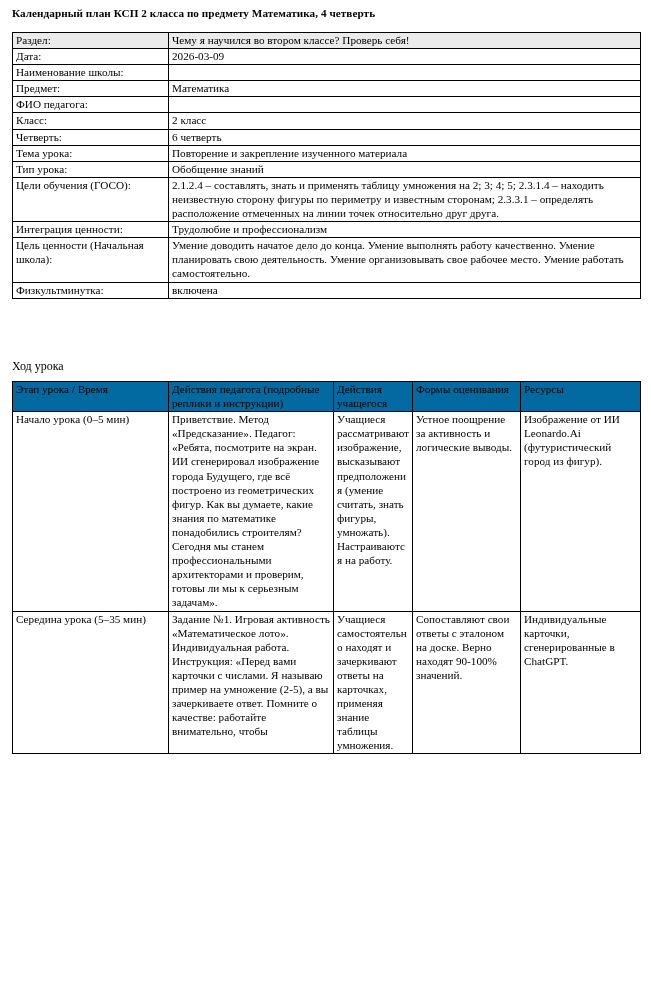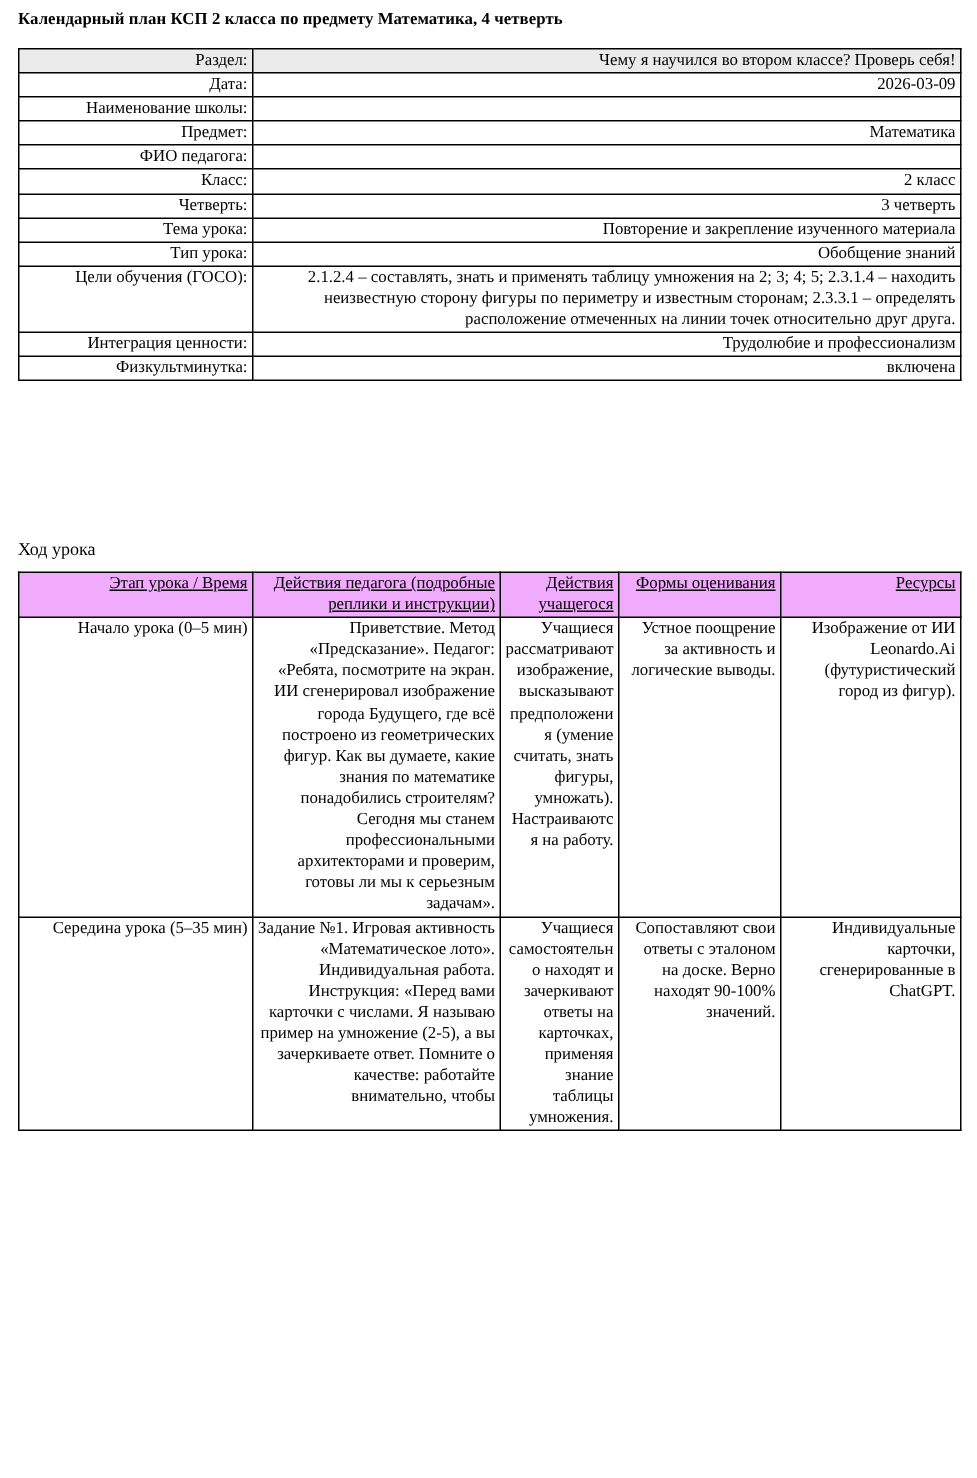--- a/index.html
+++ b/index.html
@@ -43,21 +43,21 @@
     position: absolute;
     border-collapse: collapse;
     table-layout: fixed;
     font-size: 11.2px;
     line-height: 14.1px;
   }
   table td, table th {
     border: 1px solid #000000;
     padding: 0px 3px 1px 3px;
     vertical-align: top;
-    text-align: right;
+    text-align: left;
     font-weight: normal;
     word-wrap: break-word;
     overflow-wrap: break-word;
     hyphens: none;
   }
   
   #meta-table {
     left: 12px;
     top: 32px;
     width: 628px;
@@ -70,21 +70,21 @@
   #flow-table {
     left: 12px;
     top: 381px;
     width: 628px;
   }
   #flow-table .c1 { width: 156px; }
   #flow-table .c2 { width: 165px; }
   #flow-table .c3 { width: 79px; }
   #flow-table .c4 { width: 108px; }
   #flow-table .c5 { width: 120px; }
-  #flow-table thead td { background: #f0abfc; text-decoration: underline; }
+  #flow-table thead td { background: #0369a1; }
 
   
   .clip-wrap {
     position: absolute;
     left: 0;
     top: 0;
     width: 651px;
     height: 985px;
     overflow: hidden;
   }
@@ -122,37 +122,41 @@
           <tr>
             <td>ФИО педагога:</td>
             <td></td>
           </tr>
           <tr>
             <td>Класс:</td>
             <td>2 класс</td>
           </tr>
           <tr>
             <td>Четверть:</td>
-            <td>3 четверть</td>
+            <td>6 четверть</td>
           </tr>
           <tr>
             <td>Тема урока:</td>
             <td>Повторение и закрепление изученного материала</td>
           </tr>
           <tr>
             <td>Тип урока:</td>
             <td>Обобщение знаний</td>
           </tr>
           <tr>
             <td>Цели обучения (ГОСО):</td>
             <td>2.1.2.4 – составлять, знать и применять таблицу умножения на 2; 3; 4; 5; 2.3.1.4 – находить неизвестную сторону фигуры по периметру и известным сторонам; 2.3.3.1 – определять расположение отмеченных на линии точек относительно друг друга.</td>
           </tr>
           <tr>
             <td>Интеграция ценности:</td>
             <td>Трудолюбие и профессионализм</td>
+          </tr>
+          <tr>
+            <td>Цель ценности (Начальная школа):</td>
+            <td>Умение доводить начатое дело до конца. Умение выполнять работу качественно. Умение планировать свою деятельность. Умение организовывать свое рабочее место. Умение работать самостоятельно.</td>
           </tr>
           <tr>
             <td>Физкультминутка:</td>
             <td>включена</td>
           </tr>
         </tbody>
   </table>
 
   <div class="section-label" style="top: 359px;">Ход урока</div>
 

